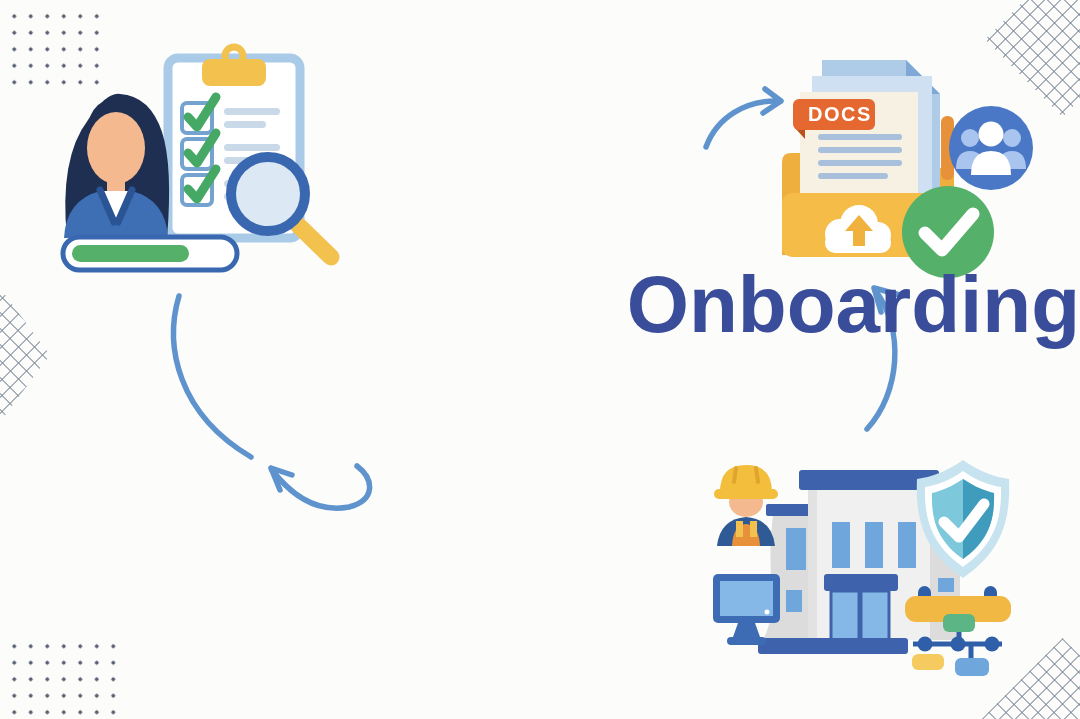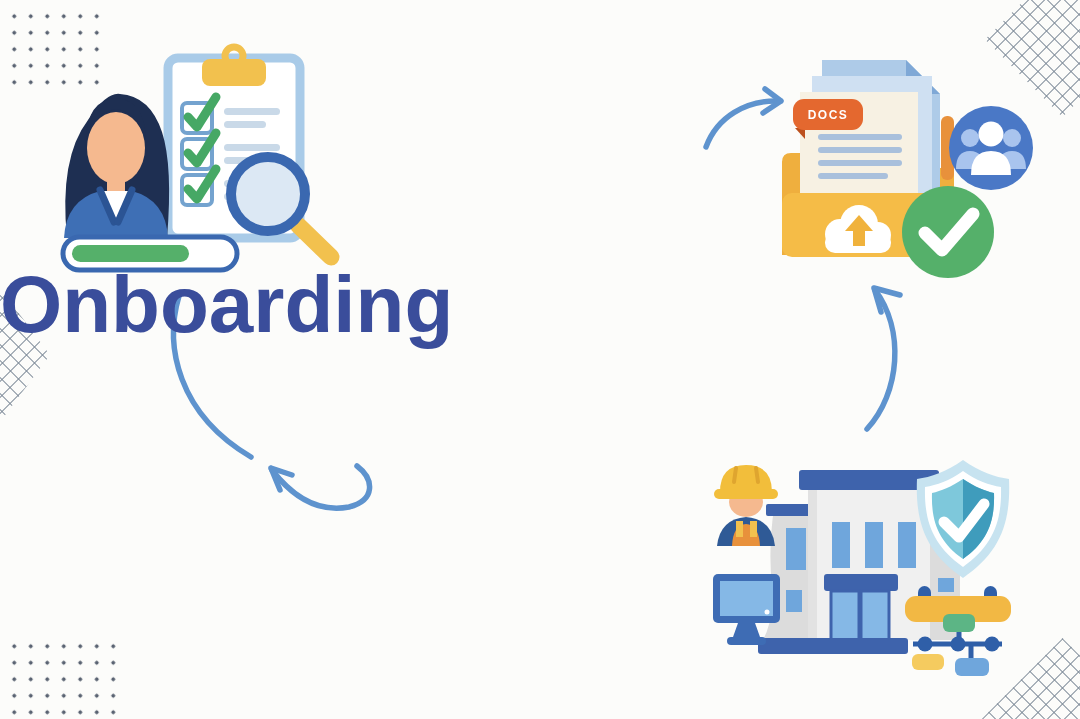--- a/index.html
+++ b/index.html
@@ -20,30 +20,31 @@
     background-image:
       repeating-linear-gradient(45deg,rgba(125,138,152,.65) 0 1.4px,transparent 1.4px 11.5px),
       repeating-linear-gradient(-45deg,rgba(125,138,152,.65) 0 1.4px,transparent 1.4px 11.5px);
     clip-path:polygon(50% 0,100% 50%,50% 100%,0 50%);
   }
   .hatch-tr{left:985px;top:-38px;width:155px;height:155px;}
   .hatch-l{left:-62px;top:280px;width:112px;height:150px;}
   .hatch-br{left:975px;top:638px;width:175px;height:175px;}
   
   .title{
-    left:0;top:266px;width:100%;text-align:left;
+    left:0;top:266px;width:100%;text-align:right;
     color:#3A4D9B;font-weight:bold;font-size:80px;line-height:77px;
     letter-spacing:0px;
   }
   
   .docs-tag{
     left:793px;top:99px;width:70px;height:31px;background:#E4682F;
-    border-radius:11px;color:#fff;font-weight:bold;font-size:12px;
+    border-radius:6px;color:#fff;font-weight:bold;font-size:20px;
     letter-spacing:1.5px;display:flex;align-items:center;justify-content:center;
     z-index:5;
+    padding-left:12px;
   }
   .docs-fold{
     left:795px;top:128px;width:10px;height:11px;background:#BC501D;
     clip-path:polygon(0 0,100% 0,100% 100%);z-index:4;
   }
   svg{display:block;}
 </style>
 </head>
 <body>
 

